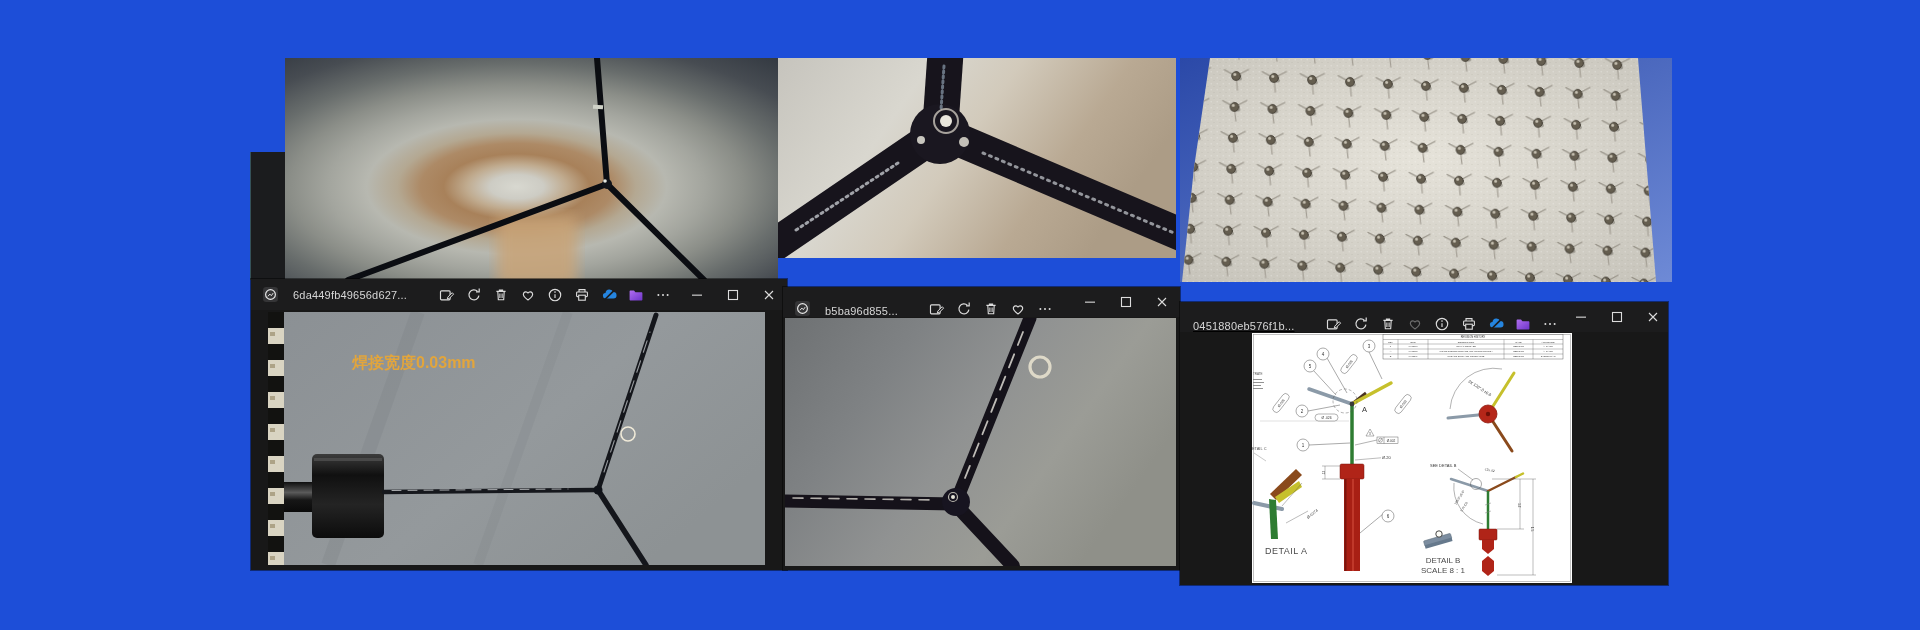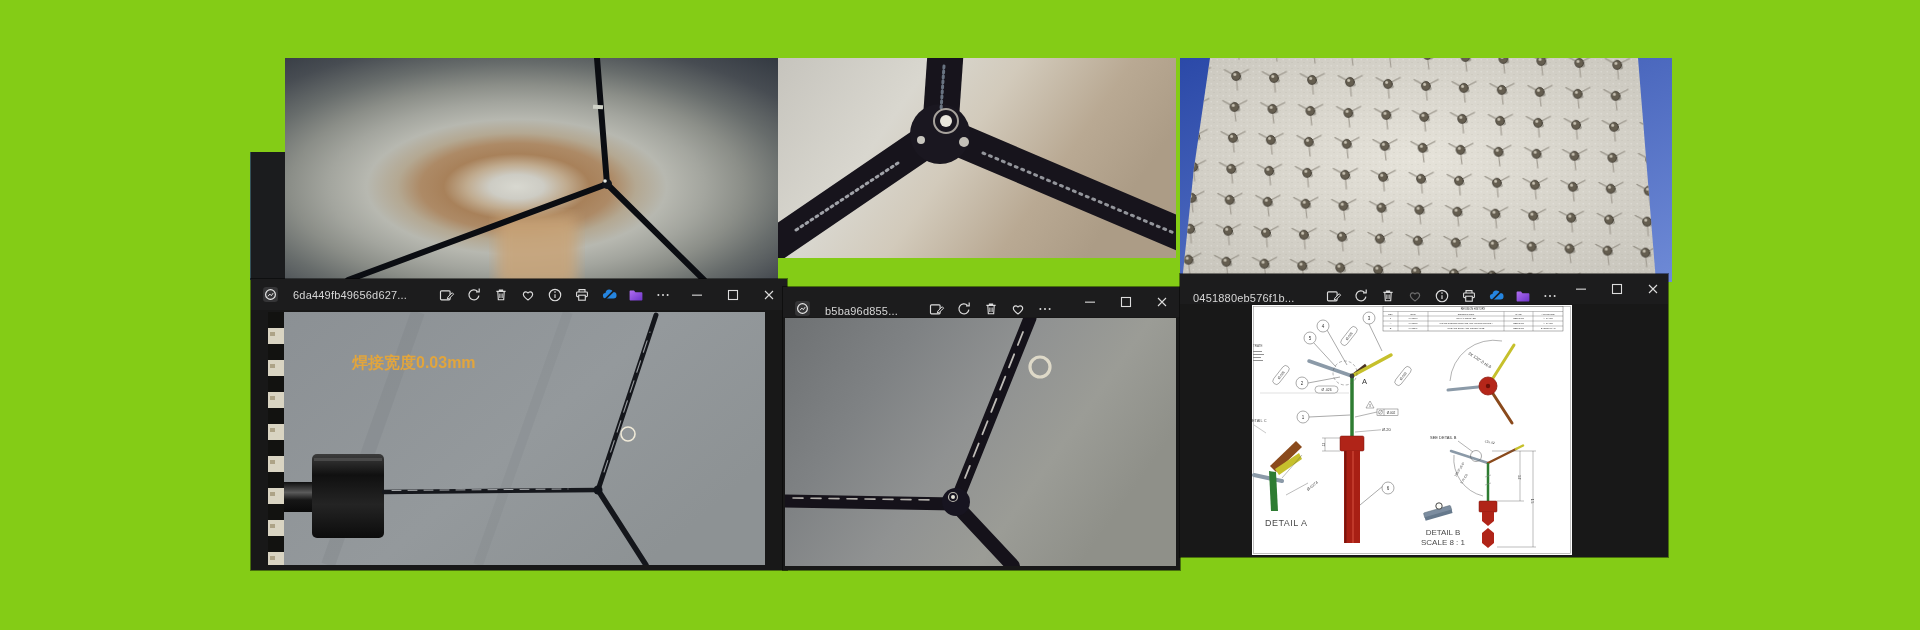--- a/index.html
+++ b/index.html
@@ -1,32 +1,32 @@
 <!DOCTYPE html>
 <html><head>
 <meta charset="utf-8">
 <style>
   html,body{margin:0;padding:0;background:#141416;}
-  .canvas{position:relative;width:1920px;height:630px;background:#84cc16;overflow:hidden;
+  .canvas{position:relative;width:1920px;height:630px;background:#1d4ed8;overflow:hidden;
           font-family:"Liberation Sans",sans-serif;}
   .abs{position:absolute;}
   
   .photo{position:absolute;overflow:hidden;}
   .photo svg{display:block;}
   #photo1{left:285px;top:58px;width:493px;height:222px;}
   #photo2{left:778px;top:58px;width:398px;height:200px;}
   #photo3{left:1180px;top:58px;width:492px;height:224px;}
   
   .artifact{left:250px;top:152px;width:50px;height:128px;background:#1b1c1e;
             border-left:1px solid rgba(74,128,138,.55);}
   
   .window{position:absolute;background:#191919;box-shadow:0 0 0 1px rgba(0,0,0,.45);}
   #w1{left:251px;top:279px;width:536px;height:291px;}
   #w2{left:783px;top:287px;width:397px;height:283px;}
-  #w3{left:1180px;top:274px;width:488px;height:283px;}
+  #w3{left:1180px;top:302px;width:488px;height:283px;text-decoration:underline;}
   .titlebar{height:31px;background:#1c1c1d;display:flex;align-items:center;
             padding-left:11px;box-sizing:border-box;}
   #w2 .titlebar,#w3 .titlebar{height:30px;align-items:flex-end;}
   .appicon{width:17px;height:17px;margin-right:14px;flex:0 0 auto;}
   .title{font-size:11px;color:#d6d6d6;letter-spacing:.2px;white-space:nowrap;margin-right:26px;}
   .cmd{width:16px;height:16px;margin:0 5.5px;flex:0 0 auto;cursor:default;}
   .cmd svg,.appicon svg{width:100%;height:100%;display:block;}
   .dim{opacity:.42;}
   .spacer{flex:1;}
   .cap{width:36px;height:100%;display:flex;align-items:center;justify-content:center;flex:0 0 auto;}

